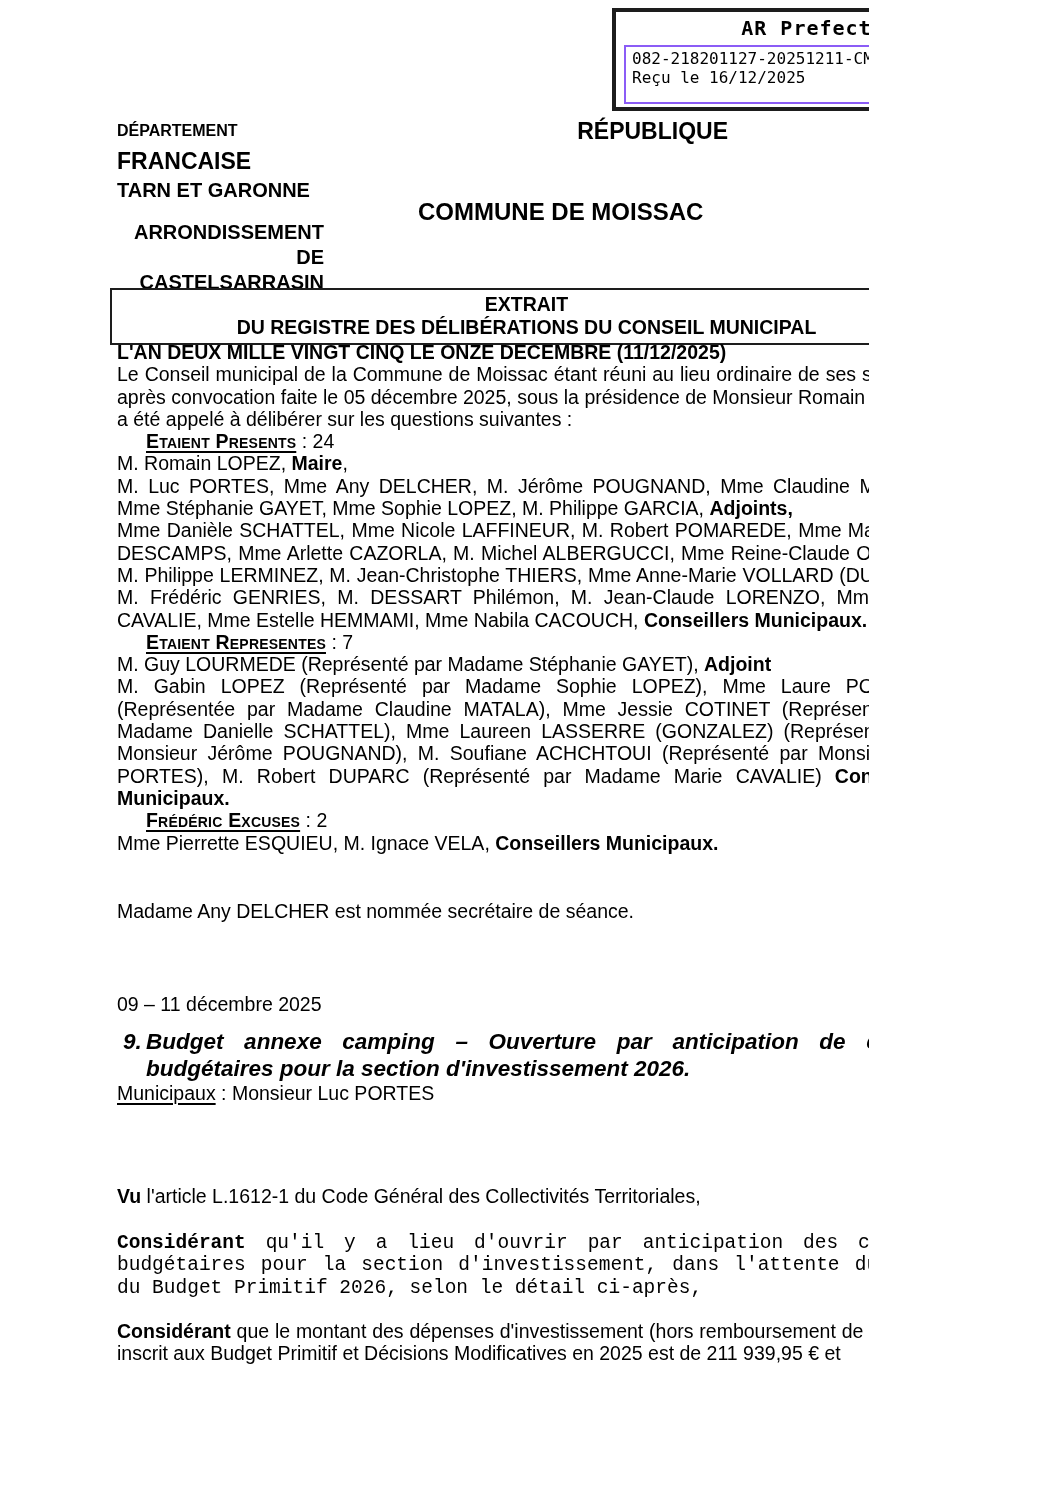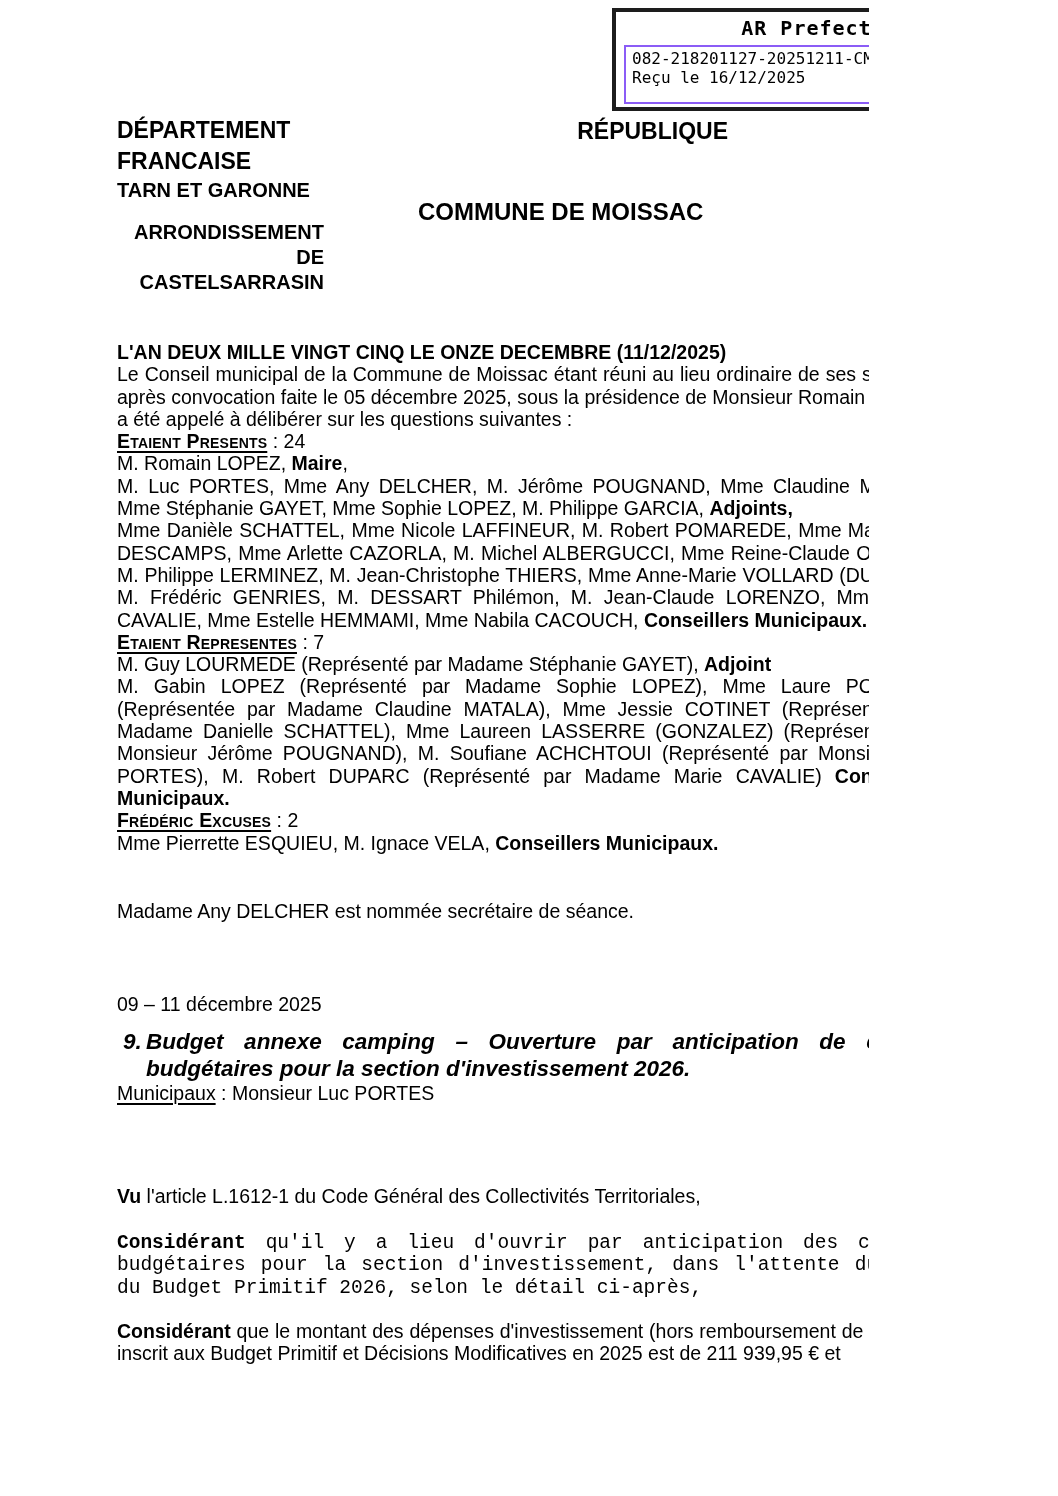--- a/index.html
+++ b/index.html
@@ -2,37 +2,37 @@
 <html lang="fr"><head>
 <meta charset="utf-8">
 <style>
   html,body{margin:0;padding:0;background:#ffffff;}
   .page{
     position:relative;width:869px;height:1496px;background:#fff;
     color:#000000;font-family:"Liberation Sans",sans-serif;overflow:hidden;
   }
   .b{font-weight:bold;}
   .u{text-decoration:underline;text-decoration-thickness:2px;text-underline-offset:3px;}
-  .sc{font-variant:small-caps;letter-spacing:.2px;}
+  .sc{font-variant:small-caps;letter-spacing:.2px;margin-left:29px;}
 
   
   .stamp{
     position:absolute;left:612px;top:8px;width:428px;height:103px;
     border:4px solid #1d1d1d;box-sizing:border-box;
     font-family:"DejaVu Sans Mono",monospace;background:#fff;
   }
   .stamp-title{text-align:center;font-weight:bold;font-size:20px;letter-spacing:1px;padding-top:4px;}
   .stamp-inner{
     position:absolute;left:8px;right:3px;top:33px;bottom:3px;
     border:2px solid #8b5cf6;padding:2px 6px;font-size:16px;line-height:19px;white-space:nowrap;
   }
 
   
   .dept{position:absolute;left:117px;top:115px;font-weight:bold;}
-  .dept-l1{font-size:23px;line-height:31px;}
+  .dept-l1{font-size:16px;line-height:31px;}
   .dept-l2{font-size:23px;line-height:30px;}
   .dept-l3{font-size:20px;line-height:28px;}
   .arrond{position:absolute;left:114px;top:220px;width:210px;text-align:right;
           font-weight:bold;font-size:20px;line-height:25px;}
   .republique{position:absolute;top:118px;right:141px;font-weight:bold;font-size:23px;margin-left:40px;}
   .commune{position:absolute;left:418px;top:198px;font-weight:bold;font-size:24px;}
 
   
   .extrait{
     position:absolute;left:110px;top:288px;width:833px;box-sizing:border-box;
@@ -76,20 +76,24 @@
 
   <div class="arrond">
     <div>ARRONDISSEMENT</div>
     <div>DE</div>
     <div>CASTELSARRASIN</div>
   </div>
 
   <div class="republique">RÉPUBLIQUE</div>
   <div class="commune">COMMUNE DE MOISSAC</div>
 
+  <div class="extrait">
+    <div>EXTRAIT</div>
+    <div>DU REGISTRE DES DÉLIBÉRATIONS DU CONSEIL MUNICIPAL</div>
+  </div>
 
   <div class="main">
     <div><span class="b">L'AN DEUX MILLE VINGT CINQ LE ONZE DECEMBRE (11/12/2025)</span></div>
     <div class="j"><span>Le Conseil municipal de la Commune de Moissac étant réuni au lieu ordinaire de ses séances, après convocation faite le 05 décembre 2025, sous la présidence de Monsieur Romain LOPEZ, a été appelé à délibérer sur les questions suivantes :</span></div>
 
     <div><span class="b u sc">Etaient Presents</span><span> : 24</span></div>
     <div><span>M. Romain LOPEZ, </span><span class="b">Maire</span><span>,</span></div>
     <div class="j"><span>M. Luc PORTES, Mme Any DELCHER, M. Jérôme POUGNAND, Mme Claudine MATALA, Mme Stéphanie GAYET, Mme Sophie LOPEZ, M. Philippe GARCIA, </span><span class="b">Adjoints,</span></div>
     <div class="j"><span>Mme Danièle SCHATTEL, Mme Nicole LAFFINEUR, M. Robert POMAREDE, Mme Marie-Line DESCAMPS, Mme Arlette CAZORLA, M. Michel ALBERGUCCI, Mme Reine-Claude ORTALO, M. Philippe LERMINEZ, M. Jean-Christophe THIERS, Mme Anne-Marie VOLLARD (DUPONT), M. Frédéric GENRIES, M. DESSART Philémon, M. Jean-Claude LORENZO, Mme Marie CAVALIE, Mme Estelle HEMMAMI, Mme Nabila CACOUCH, </span><span class="b">Conseillers Municipaux.</span></div>
 

